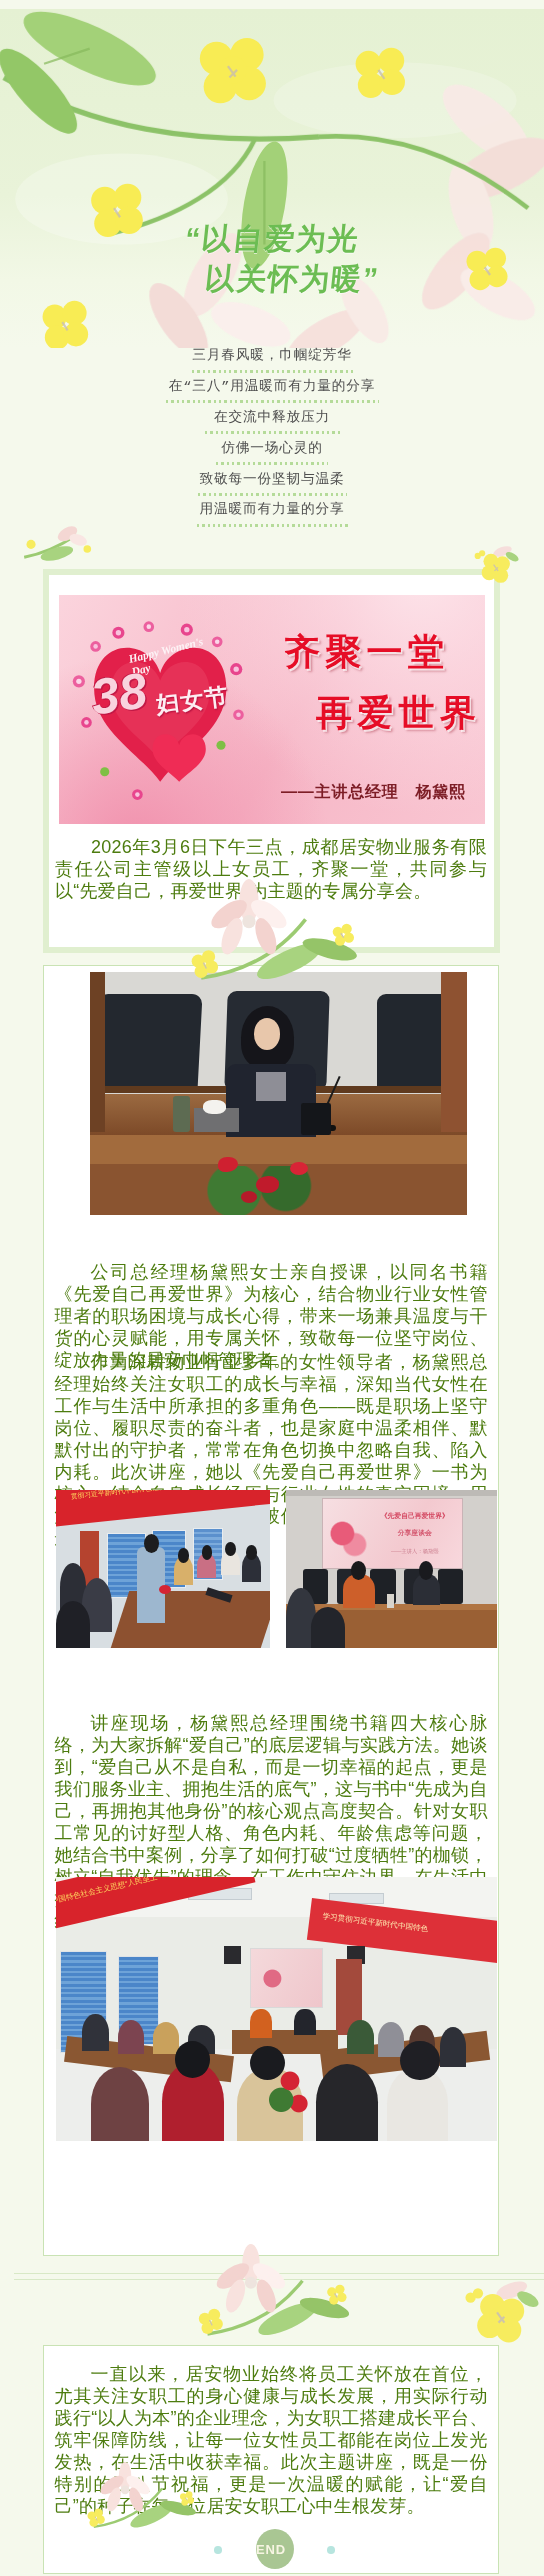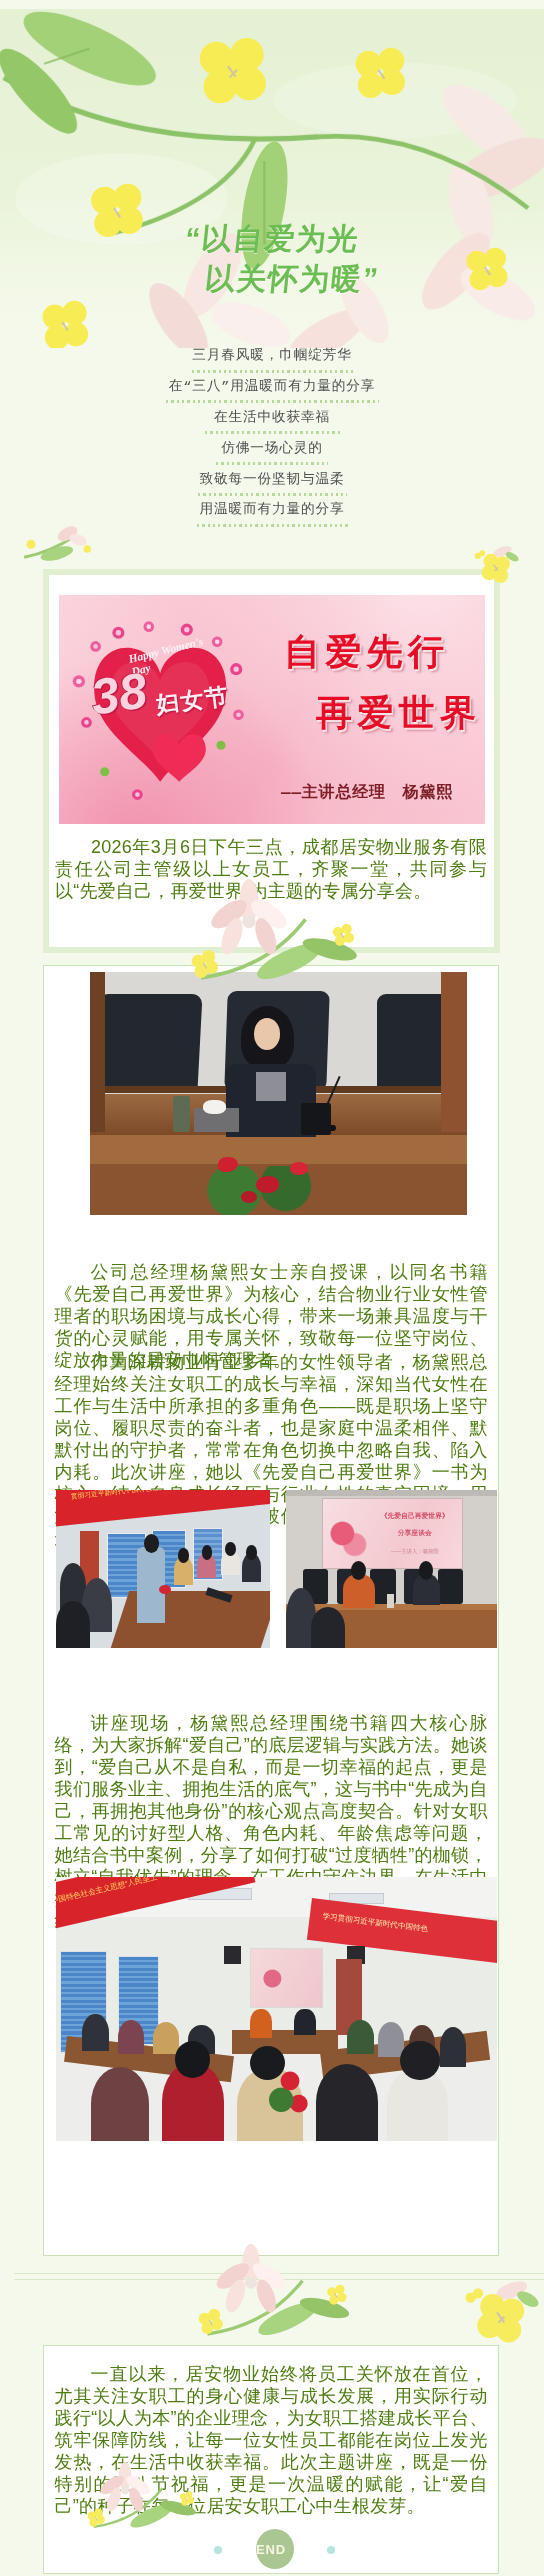--- a/index.html
+++ b/index.html
@@ -38,21 +38,21 @@
   .banner-happy{position:absolute;left:70px;top:47px;font-size:11.4px;font-style:italic;color:#fdf3f6;
                 transform:rotate(-14deg);font-family:"Liberation Serif","DejaVu Serif",serif;width:91px;line-height:13px;font-weight:700;}
   .banner-38{position:absolute;left:32px;top:70px;font-size:50px;font-weight:900;font-style:italic;
              color:#f9d3de;text-shadow:1.5px 1.5px 0 #c21946,-0.8px -0.8px 0 #c21946;transform:rotate(-8deg);}
   .banner-fest{position:absolute;left:97px;top:90px;font-size:23px;font-weight:900;color:#fdeef3;
                transform:rotate(-7deg);text-shadow:0.8px 1.5px 1.5px #b81340;letter-spacing:1.5px;}
   .banner-s1{position:absolute;left:225px;top:33px;font-size:36px;font-weight:900;color:#e60d26;letter-spacing:5.3px;
              text-shadow:1.5px 1.5px 0 rgba(255,255,255,.7),3px 3px 2.3px rgba(140,10,30,.35);}
   .banner-s2{position:absolute;left:257px;top:94px;font-size:36px;font-weight:900;color:#e60d26;letter-spacing:5.3px;
              text-shadow:1.5px 1.5px 0 rgba(255,255,255,.7),3px 3px 2.3px rgba(140,10,30,.35);text-align:right;}
-  .banner-by{position:absolute;left:222px;top:187px;font-size:16px;font-weight:800;color:#7d1d26;letter-spacing:0.8px;font-family:Liberation Mono, monospace;}
+  .banner-by{position:absolute;left:222px;top:187px;font-size:16px;font-weight:800;color:#7d1d26;letter-spacing:0.8px;}
   
   .photo{position:absolute;overflow:hidden;background:#d9d8d4;}
   .photo div{position:absolute;}
   #photo1{left:46px;top:6px;width:377px;height:243px;}
   #photo2{left:12px;top:524px;width:214px;height:158px;}
   #photo3{left:242px;top:524px;width:211px;height:158px;}
   #photo4{left:12px;top:911px;width:441px;height:264px;background:#edeeec;}
   .tinytext{font-size:6.8px;color:#ffd75e;white-space:nowrap;overflow:hidden;}
   
   .divider{position:absolute;top:2273px;left:13.7px;width:531px;height:5.3px;
@@ -186,21 +186,21 @@
   <div class="intro">
     <div class="intro-item">
         <span class="intro-line">三月春风暖，巾帼绽芳华</span>
         <span class="intro-dots" style="width:161px"></span>
       </div>
     <div class="intro-item">
         <span class="intro-line">在“三八”用温暖而有力量的分享</span>
         <span class="intro-dots" style="width:213px"></span>
       </div>
     <div class="intro-item">
-        <span class="intro-line">在生活中收获幸福</span>
+        <span class="intro-line">在交流中释放压力</span>
         <span class="intro-dots" style="width:135px"></span>
       </div>
     <div class="intro-item">
         <span class="intro-line">仿佛一场心灵的</span>
         <span class="intro-dots" style="width:112px"></span>
       </div>
     <div class="intro-item">
         <span class="intro-line">致敬每一份坚韧与温柔</span>
         <span class="intro-dots" style="width:149px"></span>
       </div>
@@ -245,21 +245,21 @@
           <circle cx="60," :="" cy="0" r="0" fill="none"></circle>
           <circle cx="95" cy="235" r="7" fill="#e8458d"></circle>
             <circle cx="95" cy="235" r="3" fill="#f9c3dd"></circle>
           <circle cx="52" cy="205" r="6" fill="#7fbf45"></circle>
             <circle cx="205" cy="170" r="6" fill="#7fbf45"></circle>
         </g>
       </svg>
       <div class="banner-happy">Happy Women's Day</div>
       <div class="banner-38">38</div>
       <div class="banner-fest">妇女节</div>
-      <div class="banner-s1">自爱先行</div>
+      <div class="banner-s1">齐聚一堂</div>
       <div class="banner-s2">再爱世界</div>
       <div class="banner-by">——主讲总经理　杨黛熙</div>
     </div>
     <div class="para" style="top:261px">2026年3月6日下午三点，成都居安物业服务有限责任公司主管级以上女员工，齐聚一堂，共同参与以“先爱自己，再爱世界”为主题的专属分享会。</div>
   </div>
 
   <svg class="deco" style="left:176px;top:879px;width:190px;height:110px" preserveAspectRatio="none" viewBox="0 0 250 145" width="190" height="110">
       <use href="#lily"></use>
     </svg>
 

